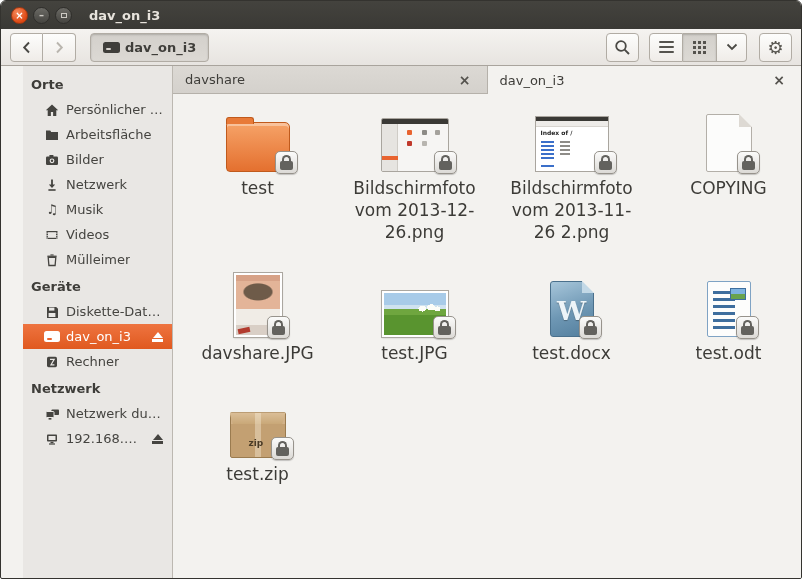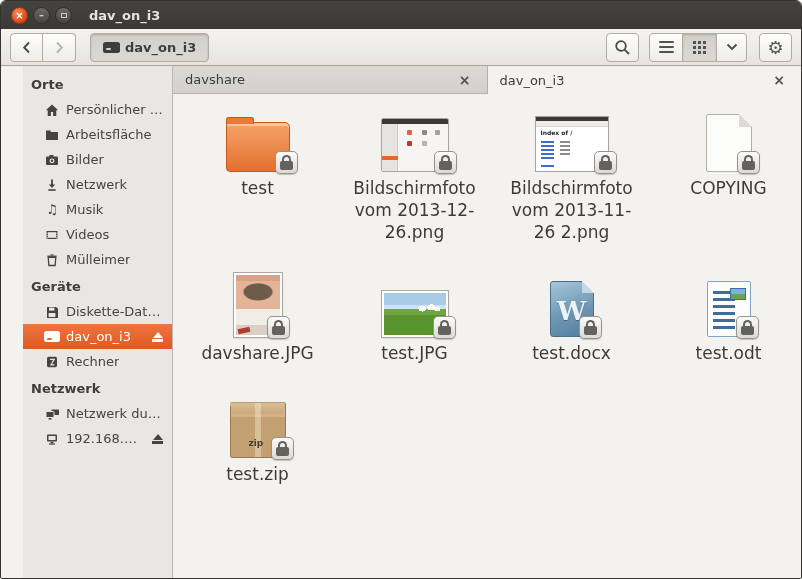--- a/index.html
+++ b/index.html
@@ -114,21 +114,21 @@
 
   .i-odt { width:44px; height:56px; background:#fdfdfc; border:1px solid #7fa3c4; border-radius:2px; position:relative; overflow:hidden; }
   .i-odt::before { content:''; position:absolute; left:5px; top:9px; width:22px; height:38px; background:repeating-linear-gradient(#3e6e9e 0 3px, rgba(0,0,0,0) 3px 7px); }
   .i-odt .pic { position:absolute; top:6px; right:4px; width:16px; height:12px; border:1px solid #3e6e9e; background:linear-gradient(#7eb3e0 0 55%, #69a34d 55%); }
   .i-odt::after { content:''; position:absolute; bottom:-1px; right:-1px; width:0; height:0; border-left:15px solid transparent; border-bottom:15px solid #9dbfdc; }
 
   .i-pdf { width:50px; height:66px; background:#fefefd; border:1px solid #c7c3bd; border-radius:2px; position:relative; box-shadow:0 1px 1px rgba(0,0,0,.08); }
   .i-pdf::before { content:''; position:absolute; top:5px; left:26px; width:16px; height:2px; background:#6a6a68; }
   .i-pdf::after { content:''; position:absolute; top:9px; left:8px; width:16px; height:2px; background:#5a74c8; box-shadow:0 1.5px 0 #8a9bd8; }
 
-  .i-zip { width:56px; height:56px; position:relative; border:1px solid #9a7b4f; border-radius:2px; background:linear-gradient(180deg,#d2b289 0 26%, #c3a072 26% 100%);text-align:right; }
+  .i-zip { width:56px; height:46px; position:relative; border:1px solid #9a7b4f; border-radius:2px; background:linear-gradient(180deg,#d2b289 0 26%, #c3a072 26% 100%);text-align:right; }
   .i-zip::before { content:''; position:absolute; top:-1px; left:-1px; right:-1px; height:12px; background:linear-gradient(180deg,#dcc09a,#c9a878); clip-path:polygon(0 0,100% 0,94% 100%,6% 100%); }
   .i-zip::after { content:''; position:absolute; top:0; left:46%; width:6px; height:100%; background:rgba(255,248,235,.35); }
   .i-zip .ztext { position:absolute; bottom:9px; left:18px; font-size:9px; font-weight:bold; font-style:normal; color:#4a3b26; z-index:1; }
 </style>
 </head>
 <body>
 
 <div class="window">
 
   <div class="titlebar">

